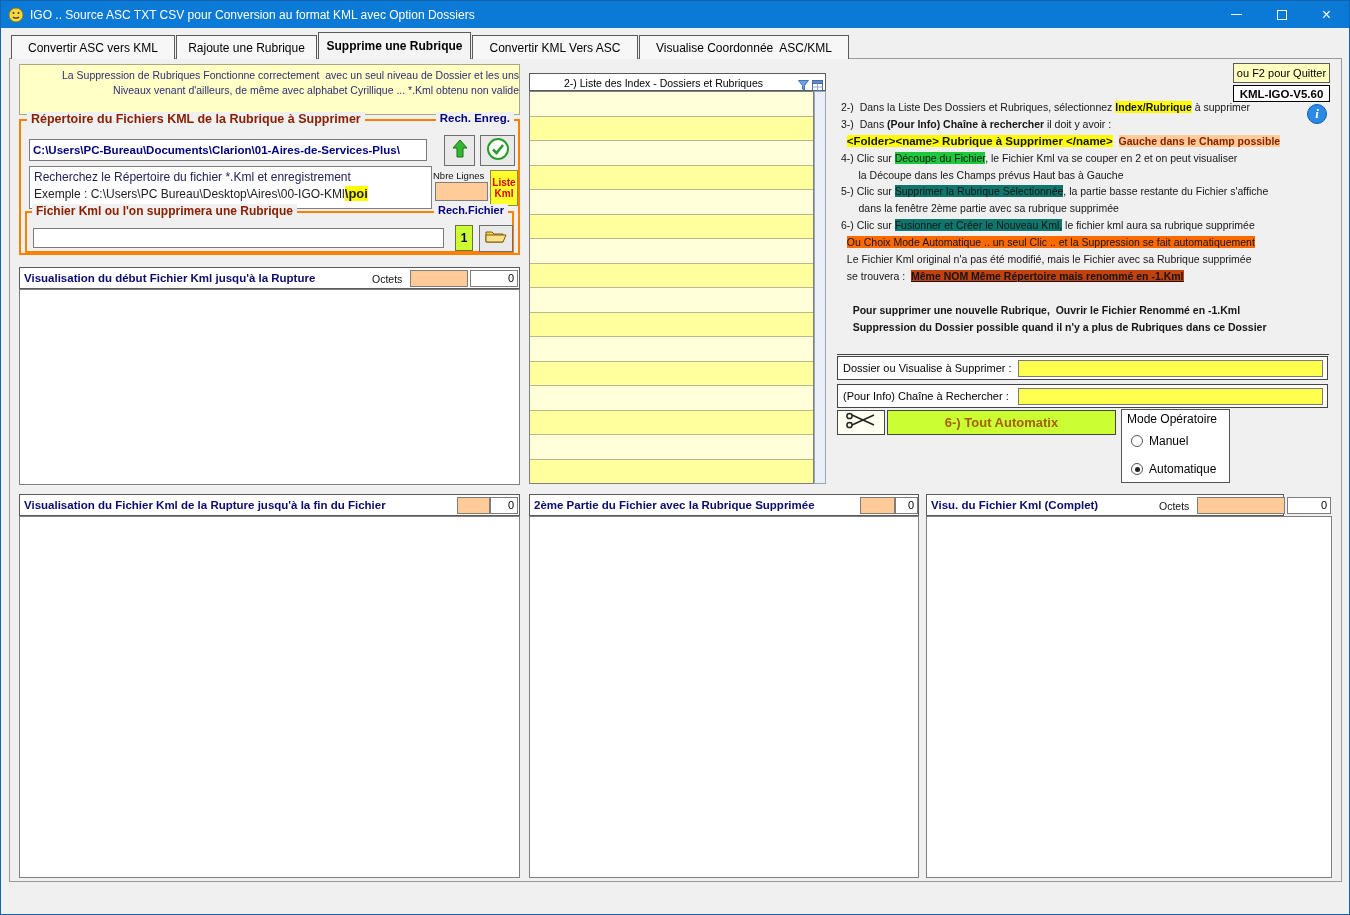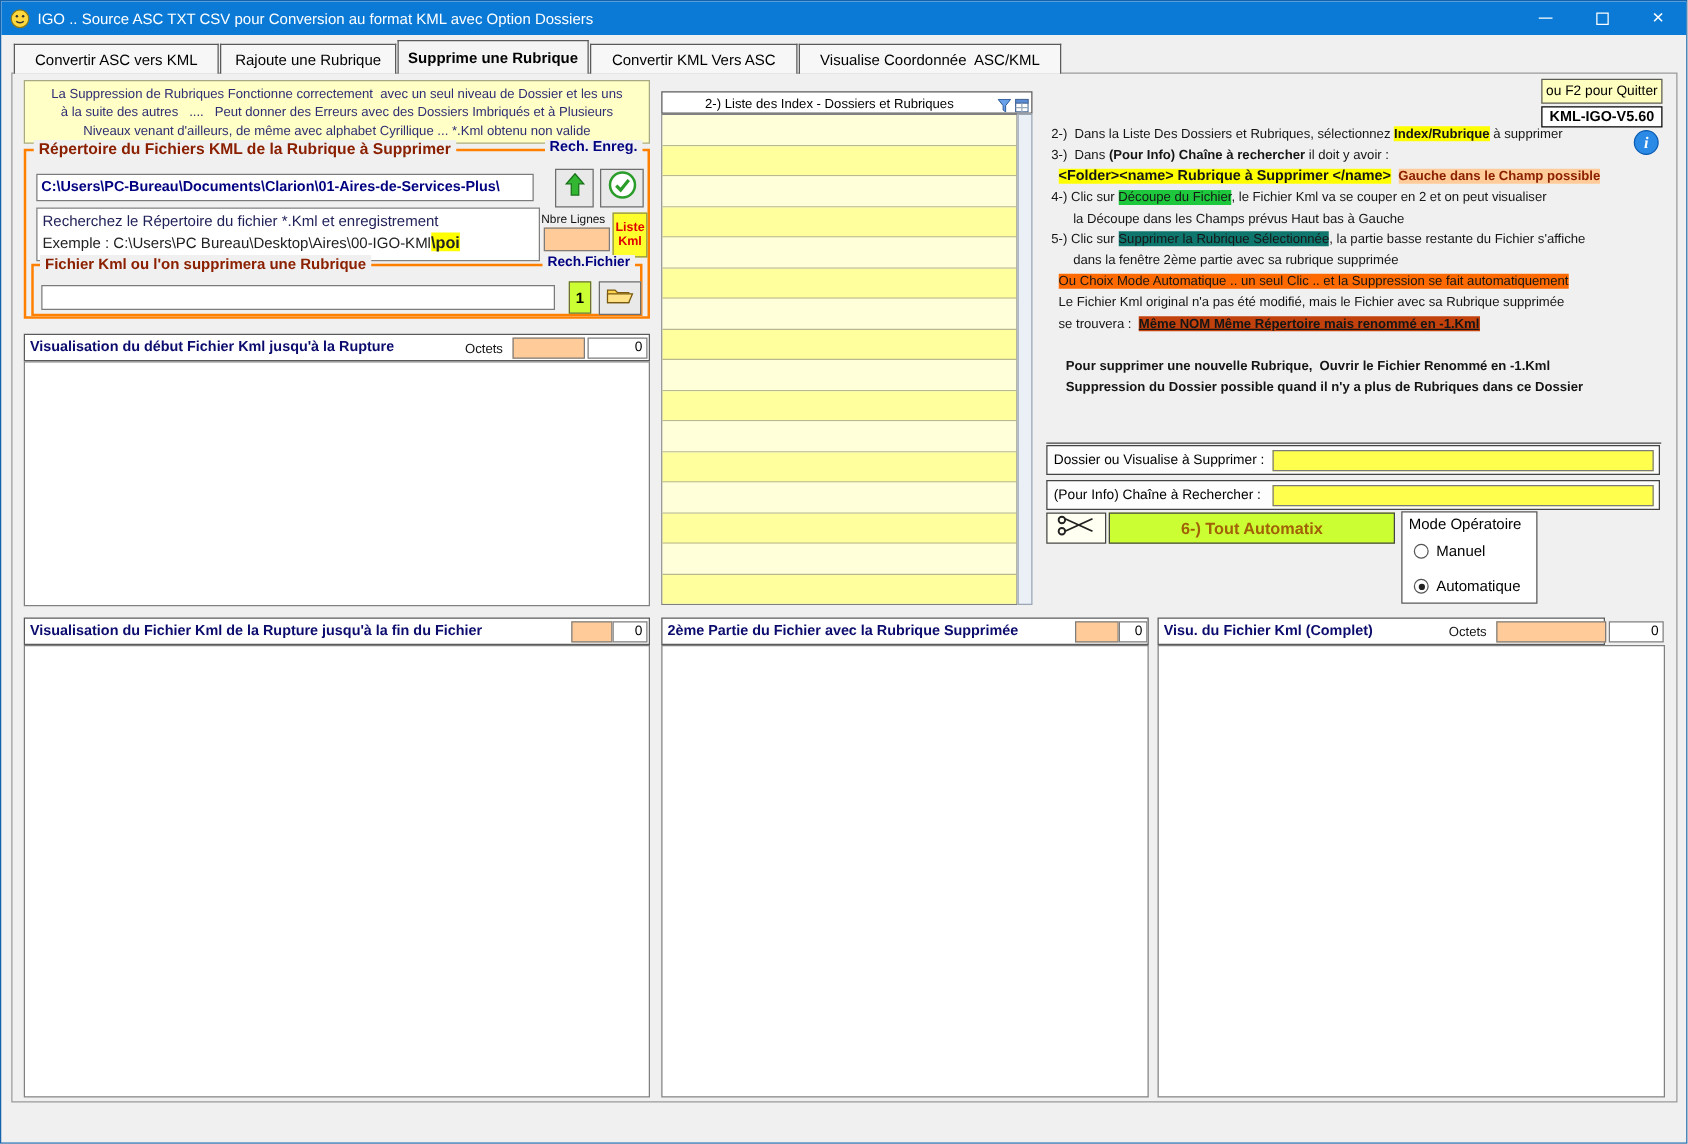--- a/index.html
+++ b/index.html
@@ -27,21 +27,21 @@
 
   
   .hdrbar { background:#fff; border:1px solid #5a5a5a; }
   .hdr-title { position:absolute; left:4px; top:4px; font-weight:bold; font-size:11.5px; color:#0b0b6e; white-space:nowrap; overflow:hidden; }
   .olabel { position:absolute; top:5px; font-size:10.5px; color:#111; white-space:nowrap; }
   .ofield { position:absolute; top:2px; height:17px; background:#ffcc99; border:1px solid #7d7d7d; }
   .vfield { position:absolute; top:2px; height:17px; background:#fff; border:1px solid #7d7d7d; font-size:11px; text-align:right; padding:1px 3px 0 0; }
   .warea { background:#fff; border:1px solid #808080; }
 
   .infobox { background:#ffffc6; border:1px solid #a8a884; padding-top:3px; }
-  .infobox div { text-align:center; font-size:10.5px; color:#2e2e74; line-height:15px; white-space:pre; }
+  .infobox div { text-align:right; font-size:10.5px; color:#2e2e74; line-height:15px; white-space:pre; }
 
   .ogroup { border:2px solid #ff8000; background:#f0f0f0; }
   .legend { position:absolute; top:-9px; background:#f0f0f0; padding:0 4px; font-weight:bold; white-space:nowrap; }
   .legend.red { color:#8b2000; font-size:12.5px; }
   .legend.navy { color:#000080; font-size:11.5px; }
 
   .sunken-input { border:1px solid #7b7b7b; background:#fff; font-family:"Liberation Sans",sans-serif; }
   .path-input { font-size:11.5px; font-weight:bold; color:#000080; padding:1px 3px; }
   .plain-input { font-size:11.5px; color:#222; padding:1px 3px; }
   .yellow-input { background:#ffff4d; border:1px solid #7b7b7b; font-size:11.5px; padding:1px 3px; font-family:"Liberation Sans",sans-serif; }
@@ -126,21 +126,20 @@
   <div class="tab" style="left:10px;width:164px">Convertir ASC vers KML</div>
   <div class="tab" style="left:175px;width:141px">Rajoute une Rubrique</div>
   <div class="tab active" style="left:317px;width:153px">Supprime une Rubrique</div>
   <div class="tab" style="left:471px;width:166px">Convertir KML Vers ASC</div>
   <div class="tab" style="left:638px;width:210px">Visualise Coordonnée  ASC/KML</div>
 
   <div class="panel"></div>
 
   <div class="abs infobox" style="left:18px;top:63px;width:501px;height:51px">
     <div>La Suppression de Rubriques Fonctionne correctement  avec un seul niveau de Dossier et les uns</div>
-    <div>à la suite des autres   ....   Peut donner des Erreurs avec des Dossiers Imbriqués et à Plusieurs</div>
     <div>Niveaux venant d'ailleurs, de même avec alphabet Cyrillique ... *.Kml obtenu non valide</div>
   </div>
 
   <div class="abs ogroup" style="left:18px;top:118px;width:501px;height:136px">
     <span class="legend red" style="left:6px">Répertoire du Fichiers KML de la Rubrique à Supprimer</span>
     <span class="legend navy" style="right:4px">Rech. Enreg.</span>
 
     <input class="abs sunken-input path-input" style="left: 8px; top: 18px; width: 398px; height: 22px;" value="C:\Users\PC-Bureau\Documents\Clarion\01-Aires-de-Services-Plus\">
 
     <div class="abs btn" style="left:423px;top:14px;width:31px;height:31px">
@@ -251,20 +250,21 @@
   <div class="abs version" style="left:1232px;top:84px;width:97px;height:17px">KML-IGO-V5.60</div>
 
   <div class="abs instr" style="left:836px;top:98px;width:492px;height:256px;padding-left:4px">
       <div class="iline"><span class="seg-p">2-)  Dans la Liste Des Dossiers et Rubriques, sélectionnez </span><span class="seg-hy">Index/Rubrique</span><span class="seg-p"> à supprimer</span></div>
       <div class="iline"><span class="seg-p">3-)  Dans </span><span class="seg-b">(Pour Info) Chaîne à rechercher</span><span class="seg-p"> il doit y avoir :</span></div>
       <div class="iline"><span class="seg-p">  </span><span class="seg-hyb">&lt;Folder&gt;&lt;name&gt; Rubrique à Supprimer &lt;/name&gt;</span><span class="seg-p">  </span><span class="seg-hp">Gauche dans le Champ possible</span></div>
       <div class="iline"><span class="seg-p">4-) Clic sur </span><span class="seg-hg1">Découpe du Fichier</span><span class="seg-p">, le Fichier Kml va se couper en 2 et on peut visualiser</span></div>
       <div class="iline"><span class="seg-p">      la Découpe dans les Champs prévus Haut bas à Gauche</span></div>
       <div class="iline"><span class="seg-p">5-) Clic sur </span><span class="seg-hg2">Supprimer la Rubrique Sélectionnée</span><span class="seg-p">, la partie basse restante du Fichier s'affiche</span></div>
       <div class="iline"><span class="seg-p">      dans la fenêtre 2ème partie avec sa rubrique supprimée</span></div>
+      <div class="iline"><span class="seg-p">6-) Clic sur </span><span class="seg-hg2">Fusionner et Créer le Nouveau Kml,</span><span class="seg-p"> le fichier kml aura sa rubrique supprimée</span></div>
       <div class="iline"><span class="seg-p">  </span><span class="seg-ho">Ou Choix Mode Automatique .. un seul Clic .. et la Suppression se fait automatiquement</span></div>
       <div class="iline"><span class="seg-p">  Le Fichier Kml original n'a pas été modifié, mais le Fichier avec sa Rubrique supprimée</span></div>
       <div class="iline"><span class="seg-p">  se trouvera :  </span><span class="seg-hyu">Même NOM Même Répertoire mais renommé en -1.Kml</span></div>
       <div class="iline"><span class="seg-p"> </span></div>
       <div class="iline"><span class="seg-b">    Pour supprimer une nouvelle Rubrique,  Ouvrir le Fichier Renommé en -1.Kml</span></div>
       <div class="iline"><span class="seg-b">    Suppression du Dossier possible quand il n'y a plus de Rubriques dans ce Dossier</span></div>
     </div>
   <div class="abs infoicon" style="left:1306px;top:103px;width:20px;height:20px">i</div>
 
   <div class="abs rowfield" style="left:836px;top:355px;width:491px;height:24px">

